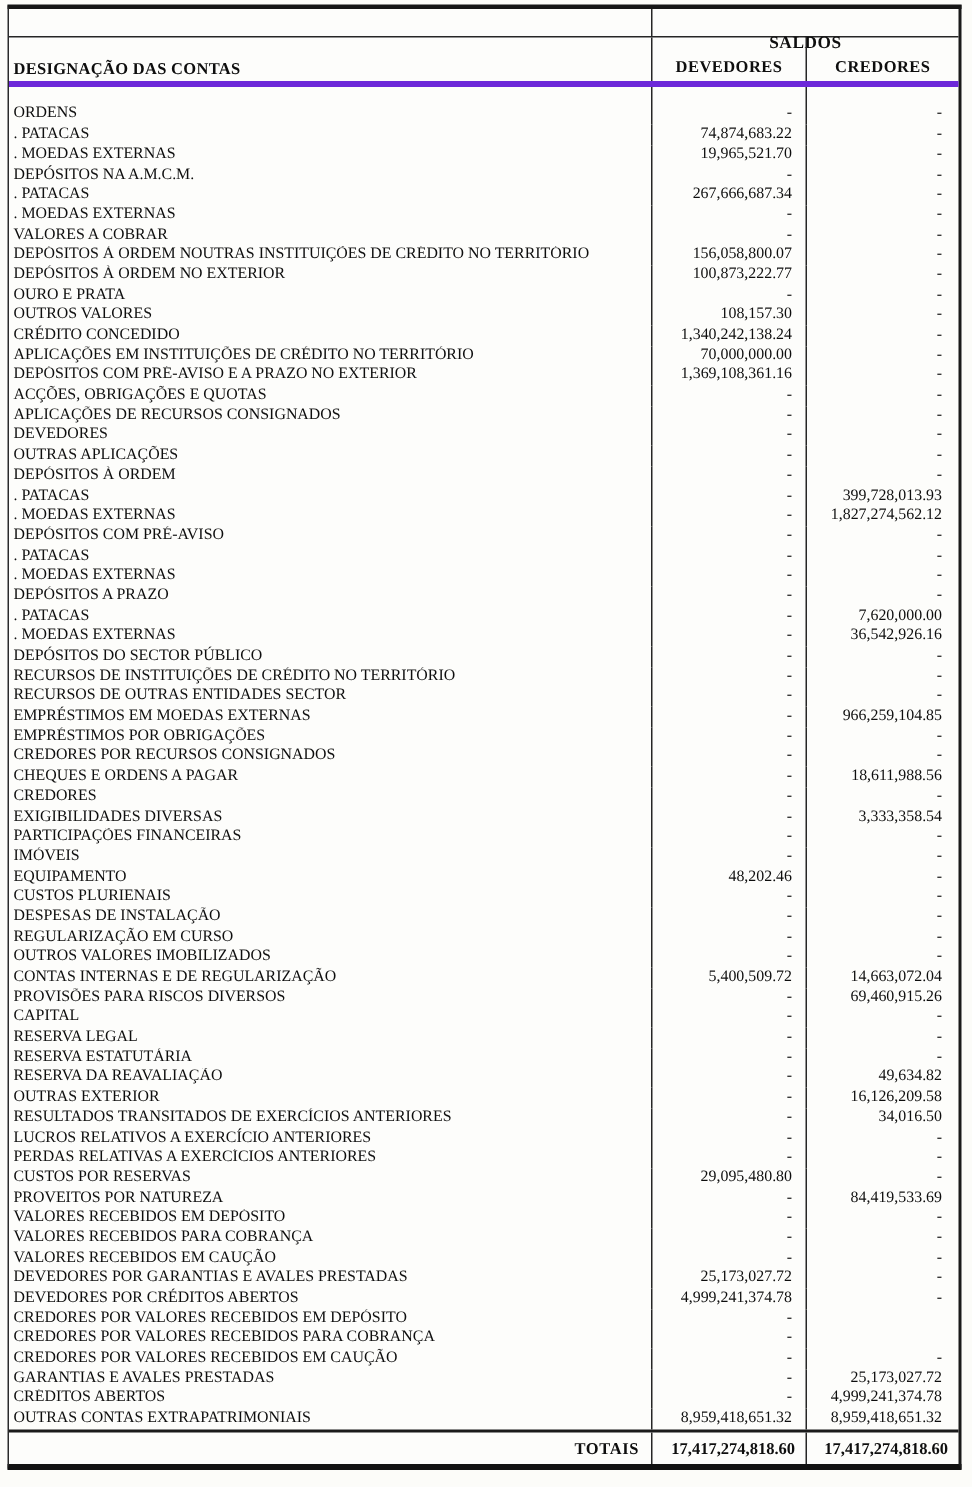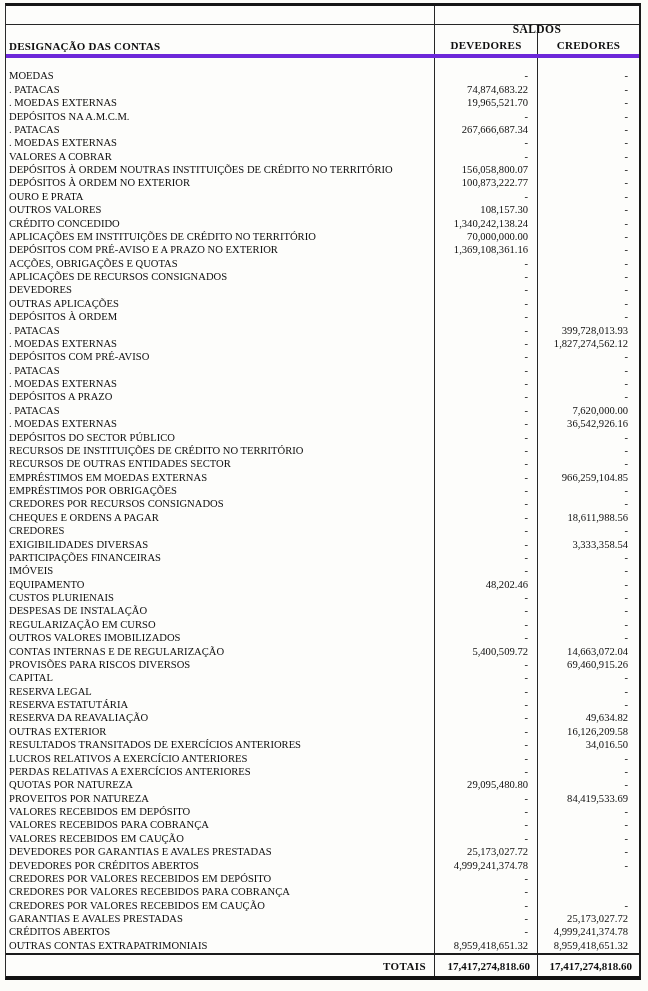--- a/index.html
+++ b/index.html
@@ -82,21 +82,21 @@
 
   <div class="spacer-row">
     <div class="c1"></div>
     <div class="c2"></div>
     <div class="c3"></div>
   </div>
 
   <div class="tbody">
 
   <div class="row">
-      <div class="c1">MOEDAS</div>
+      <div class="c1">ORDENS</div>
       <div class="c2 num">-</div>
       <div class="c3 num">-</div>
     </div>
       <div class="row">
       <div class="c1">. PATACAS</div>
       <div class="c2 num">74,874,683.22</div>
       <div class="c3 num">-</div>
     </div>
       <div class="row">
       <div class="c1">. MOEDAS EXTERNAS</div>
@@ -347,21 +347,21 @@
       <div class="c1">LUCROS RELATIVOS A EXERCÍCIO ANTERIORES</div>
       <div class="c2 num">-</div>
       <div class="c3 num">-</div>
     </div>
       <div class="row">
       <div class="c1">PERDAS RELATIVAS A EXERCÍCIOS ANTERIORES</div>
       <div class="c2 num">-</div>
       <div class="c3 num">-</div>
     </div>
       <div class="row">
-      <div class="c1">QUOTAS POR NATUREZA</div>
+      <div class="c1">CUSTOS POR RESERVAS</div>
       <div class="c2 num">29,095,480.80</div>
       <div class="c3 num">-</div>
     </div>
       <div class="row">
       <div class="c1">PROVEITOS POR NATUREZA</div>
       <div class="c2 num">-</div>
       <div class="c3 num">84,419,533.69</div>
     </div>
       <div class="row">
       <div class="c1">VALORES RECEBIDOS EM DEPÓSITO</div>

